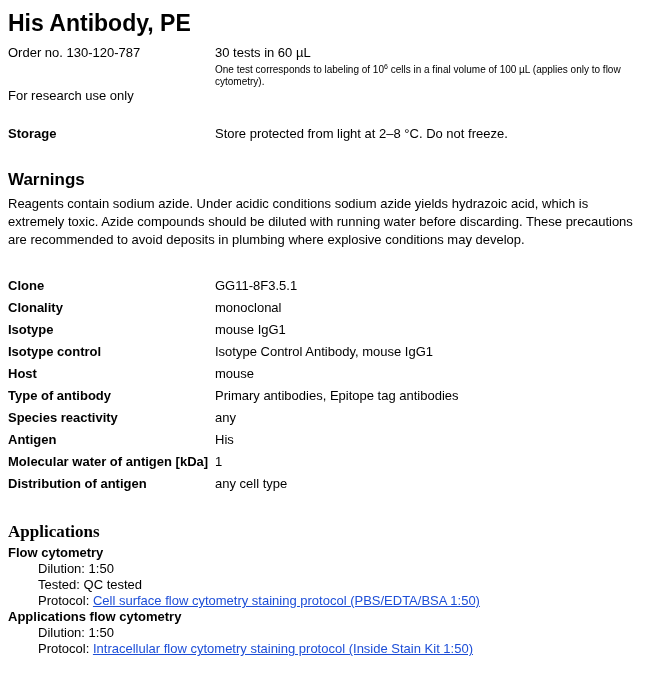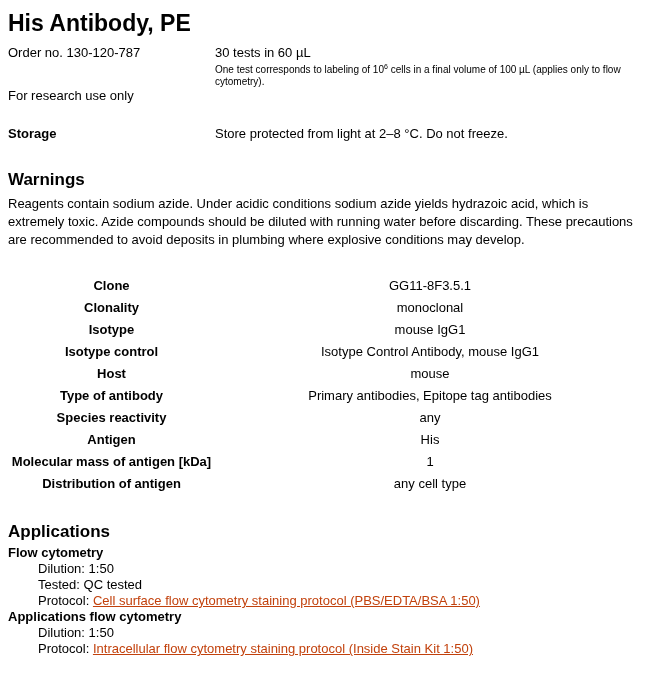--- a/index.html
+++ b/index.html
@@ -62,31 +62,30 @@
     line-height: 18px;
     width: 639px;
   }
 
   .properties { margin-top: 26px; }
   .prop-row {
     display: flex;
     align-items: flex-start;
     height: 22px;
     line-height: 22px;
-    text-align: center;
   }
   .prop-row .label-col { width: 207px; flex: 0 0 207px; font-weight: bold; line-height: 22px; }
   .prop-row .value-col { flex: 1; line-height: 22px; }
 
-  .applications-heading { margin-top: 27px !important; }
+  .applications-heading { margin-top: 27px !important; font-family: Liberation Serif, serif; }
   .applications { margin-top: 3px; }
   .app-line { line-height: 16px; margin-left: 30px; }
   .app-name { font-weight: bold; line-height: 16px; }
   a.protocol-link {
-    color: #c2410c;
+    color: #1d4ed8;
     text-decoration: underline;
     cursor: pointer;
   }
 </style>
 </head>
 <body>
 
 <div class="page">
 
   <h1 class="title">His Antibody, PE</h1>
@@ -136,21 +135,21 @@
       </div>
       <div class="prop-row">
         <div class="label-col">Species reactivity</div>
         <div class="value-col">any</div>
       </div>
       <div class="prop-row">
         <div class="label-col">Antigen</div>
         <div class="value-col">His</div>
       </div>
       <div class="prop-row">
-        <div class="label-col">Molecular mass of antigen [kDa]</div>
+        <div class="label-col">Molecular water of antigen [kDa]</div>
         <div class="value-col">1</div>
       </div>
       <div class="prop-row">
         <div class="label-col">Distribution of antigen</div>
         <div class="value-col">any cell type</div>
       </div>
     </div>
 
   <h2 class="section-heading applications-heading">Applications</h2>
   <div class="applications" id="applications">

